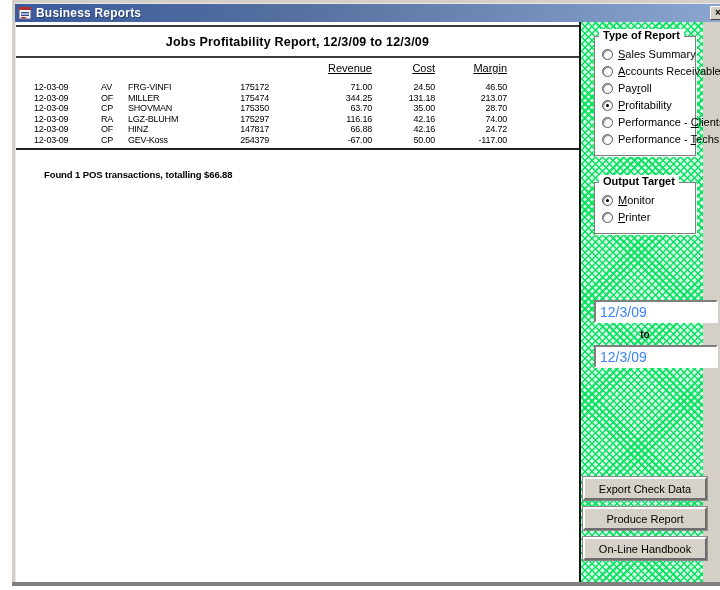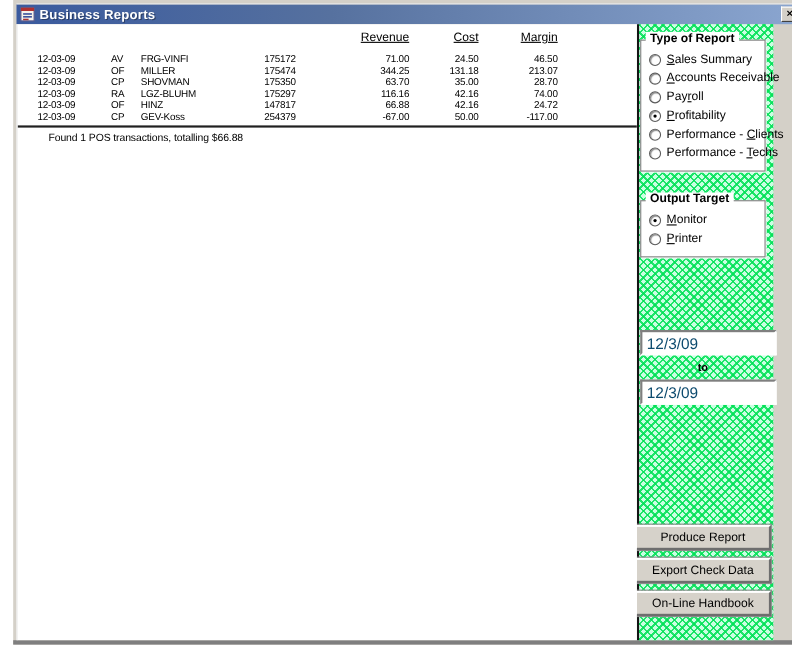--- a/index.html
+++ b/index.html
@@ -50,31 +50,31 @@
     grid-template-columns:18px 67px 27px 81px 60px 103px 63px 72px 1fr;
     font-weight:normal; white-space:nowrap;
   }
   .grid-row .right { text-align:right; }
   .header-row { margin-top:4px; font-size:11px; height:15px; }
   .header-row .colhead { text-decoration:underline; }
   .data-row { font-size:9px; line-height:10.5px; letter-spacing:-0.2px; }
   .rows-block { margin-top:5px; }
   .totals-divider { border-top:2px solid #202020; margin-top:3px; }
   .totals-row { font-size:9px; padding-top:6px; letter-spacing:-0.2px; }
-  .report-footer { margin:4px 0 0 5px; font-size:9.5px; font-weight:normal; letter-spacing:-0.1px;padding-left:23px; }
+  .report-footer { margin:19px 0 0 5px; font-size:9.5px; font-weight:bold; letter-spacing:-0.1px;padding-left:23px; }
   
   .side-panel {
     width:124px; flex:none;
     border-left:2px solid #141414;
     background-color:#c9ffe2;
     background-image:
       repeating-linear-gradient(45deg,  rgba(0,225,85,0.85) 0 1.6px, rgba(0,225,85,0) 1.6px 5px),
       repeating-linear-gradient(135deg, rgba(0,225,85,0.85) 0 1.6px, rgba(0,225,85,0) 1.6px 5px);
     display:flex; flex-direction:column;
-    padding:10px 7px 22px 1px;
+    padding:10px 7px 22px 13px;
   }
   .groupbox {
     background:#ffffff;
     border:1px solid #7f7f7f;
     box-shadow:1px 1px 0 #f4fff8;
     position:relative;
     padding:9px 4px 5px 7px;
     margin-top:4px;
   }
   .groupbox + .groupbox { margin-top:26px; }
@@ -90,21 +90,21 @@
     box-shadow:inset 1px 1px 1px rgba(0,0,0,0.45);
     margin-right:5px; position:relative;
   }
   .radio-circle.checked::after {
     content:""; position:absolute; left:3px; top:3px; right:3px; bottom:3px;
     background:#000; border-radius:50%;
   }
   .dates-block { margin-top:66px; text-align:center; }
   .date-input {
     display:block; width:124px; height:23px; margin:0 auto;
-    background:#fff; color:#0c4a6e;
+    background:#fff; color:#3b82f6;
     border-top:2px solid #7f7f7f; border-left:2px solid #7f7f7f;
     border-bottom:2px solid #ffffff; border-right:2px solid #ffffff;
     font-family:"Liberation Sans", sans-serif; font-size:14px;
     padding:0 4px; outline:none;
   }
   .to-label { font-size:10px; font-weight:bold; margin:6px 0 5px 0; }
   .buttons-block { margin-top:auto; display:flex; flex-direction:column; align-items:center; gap:7px; }
   .win-btn {
     width:124px; height:23px; flex:none;
     background:#d6d2ca; color:#000;
@@ -128,20 +128,23 @@
       <rect x="3" y="8.6" width="8" height="1.4" fill="#334a99"></rect>
       <rect x="3" y="11" width="5" height="1.4" fill="#a83232"></rect>
     </svg>
     <span class="title-text">Business Reports</span>
     <span class="close-btn">×</span>
   </div>
 
   <div class="main">
 
     <div class="report-area">
+      <div class="report-title-wrap">
+        <span class="report-title">Jobs Profitability Report, 12/3/09 to 12/3/09</span>
+      </div>
 
       <div class="grid-row header-row">
         <span></span>
           <span></span>
           <span></span>
           <span></span>
           <span></span>
         <span class="right colhead">Revenue</span>
         <span class="right colhead">Cost</span>
         <span class="right colhead">Margin</span>
@@ -269,20 +272,20 @@
           </div>
       </div>
 
       <div class="dates-block">
         <input class="date-input" type="text" value="12/3/09" style="">
         <div class="to-label">to</div>
         <input class="date-input" type="text" value="12/3/09" style="">
       </div>
 
       <div class="buttons-block">
+          <button class="win-btn">Export Check Data</button>
           <button class="win-btn">Produce Report</button>
-          <button class="win-btn">Export Check Data</button>
           <button class="win-btn">On-Line Handbook</button>
         </div>
 
     </div>
   </div>
 </div>
 
 </body></html>

